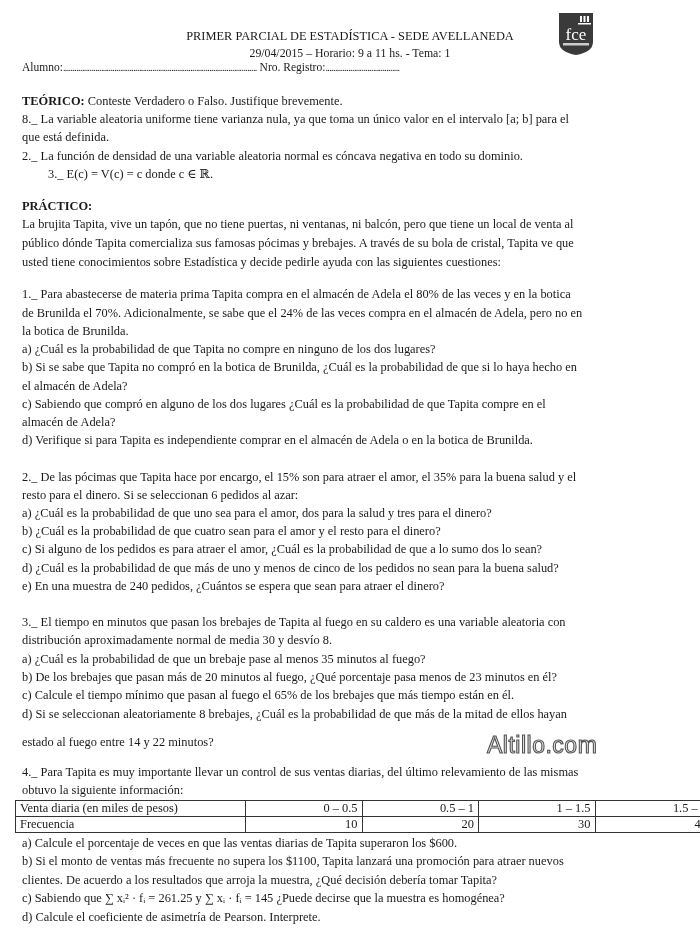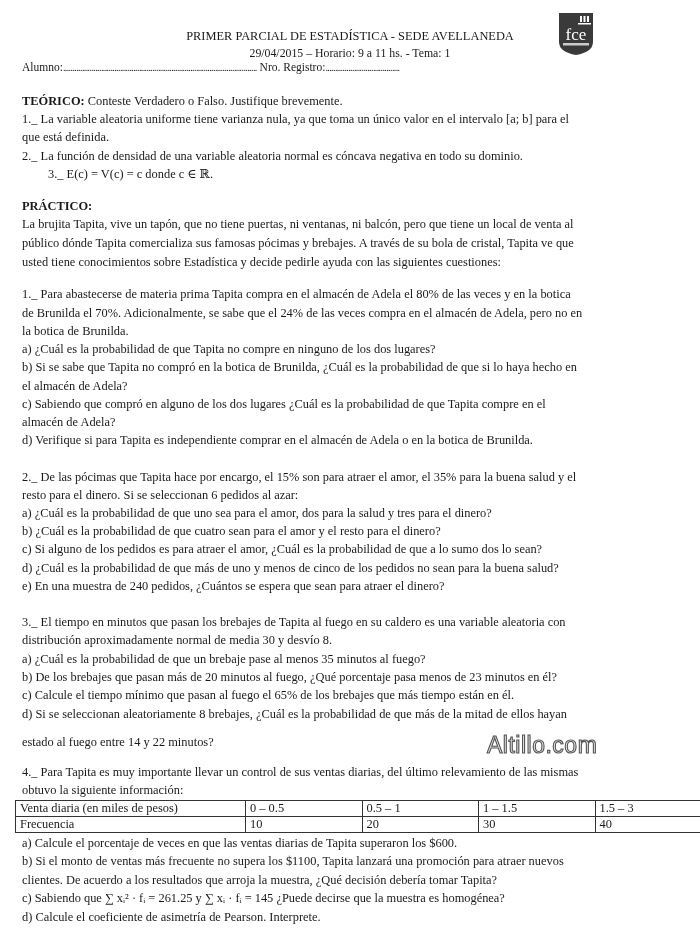--- a/index.html
+++ b/index.html
@@ -7,21 +7,21 @@
          font-family: "Liberation Serif", "DejaVu Serif", serif; color: #1a1a1a; font-size: 12.4px; }
   .abs { position: absolute; text-align: right; }
   .line { position: absolute; left: 22px; white-space: nowrap; line-height: 16px; }
   .center { position: absolute; left: 0; width: 700px; text-align: center; white-space: nowrap; margin-top: 15px; }
   .b { font-weight: bold; }
   .logo { position: absolute; left: 558px; top: 12px; width: 36px; height: 44px; }
   .altillo { position: absolute; left: 487px; top: 732px; font-family: "Liberation Sans", "DejaVu Sans", sans-serif;
              font-size: 23px; color: #e8e8e8; -webkit-text-stroke: 1.1px #555; letter-spacing: 0.5px; }
   table.freq { position: absolute; left: 15px; top: 800px; width: 697px; border-collapse: collapse; font-size: 12.4px; }
   table.freq td { border: 1px solid #333; padding: 0 4px; height: 15px; line-height: 15px; }
-  table.freq td.num { text-align: left; }
+  table.freq td.num { text-align: right; }
   table.freq td.head { width: 221px; }
 </style>
 </head>
 <body>
 
 <div class="center" style="top:14px;">PRIMER PARCIAL DE ESTADÍSTICA - SEDE AVELLANEDA</div>
 <div class="center" style="top:31px; font-size:11.8px;">29/04/2015 – Horario: 9 a 11 hs. - Tema: 1</div>
 
 <svg class="logo" viewBox="0 0 36 44">
   <path d="M1 1 H35 V30 Q35 40 18 43 Q1 40 1 30 Z" fill="#3a3a3a"></path>
@@ -34,21 +34,21 @@
 </svg>
 
 <div class="abs" style="left:22px; top:61px; font-size:11.5px; white-space:nowrap;">
   <span>Alumno:</span><span style="letter-spacing:-0.6px; font-size:10px;">......................................................................................................</span>
   <span>Nro. Registro:</span><span style="letter-spacing:-0.6px; font-size:10px;">.......................................</span>
 </div>
 
 <div class="line" style="top:93px;">
   <span class="b">TEÓRICO:</span><span> Conteste Verdadero o Falso. Justifique brevemente.</span>
 </div>
-<div class="line" style="top:111px;">1._ La variable aleatoria uniforme tiene varianza nula, ya que toma un único valor en el intervalo [a; b] para el</div>
+<div class="line" style="top:111px;">8._ La variable aleatoria uniforme tiene varianza nula, ya que toma un único valor en el intervalo [a; b] para el</div>
 <div class="line" style="top:129px;">que está definida.</div>
 <div class="line" style="top:148px;">2._ La función de densidad de una variable aleatoria normal es cóncava negativa en todo su dominio.</div>
 <div class="line" style="top:166px;margin-left:26px;">3._ E(c) = V(c) = c donde c ∈ ℝ.</div>
 
 <div class="line b" style="top:198px;">PRÁCTICO:</div>
 <div class="line" style="top:216px;">La brujita Tapita, vive un tapón, que no tiene puertas, ni ventanas, ni balcón, pero que tiene un local de venta al</div>
 <div class="line" style="top:235px;">público dónde Tapita comercializa sus famosas pócimas y brebajes. A través de su bola de cristal, Tapita ve que</div>
 <div class="line" style="top:254px;">usted tiene conocimientos sobre Estadística y decide pedirle ayuda con las siguientes cuestiones:</div>
 
 <div class="line" style="top:286px;font-family:Liberation Serif, serif;">1._ Para abastecerse de materia prima Tapita compra en el almacén de Adela el 80% de las veces y en la botica</div>

